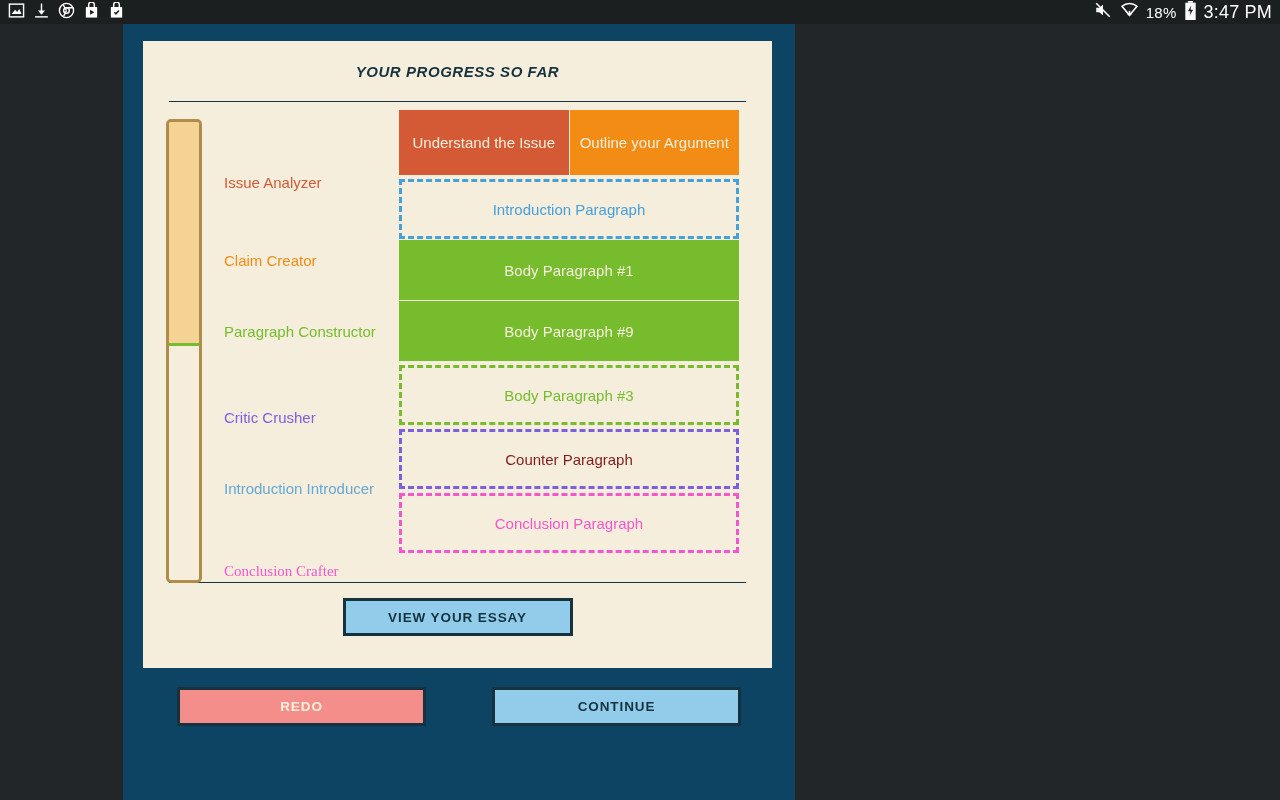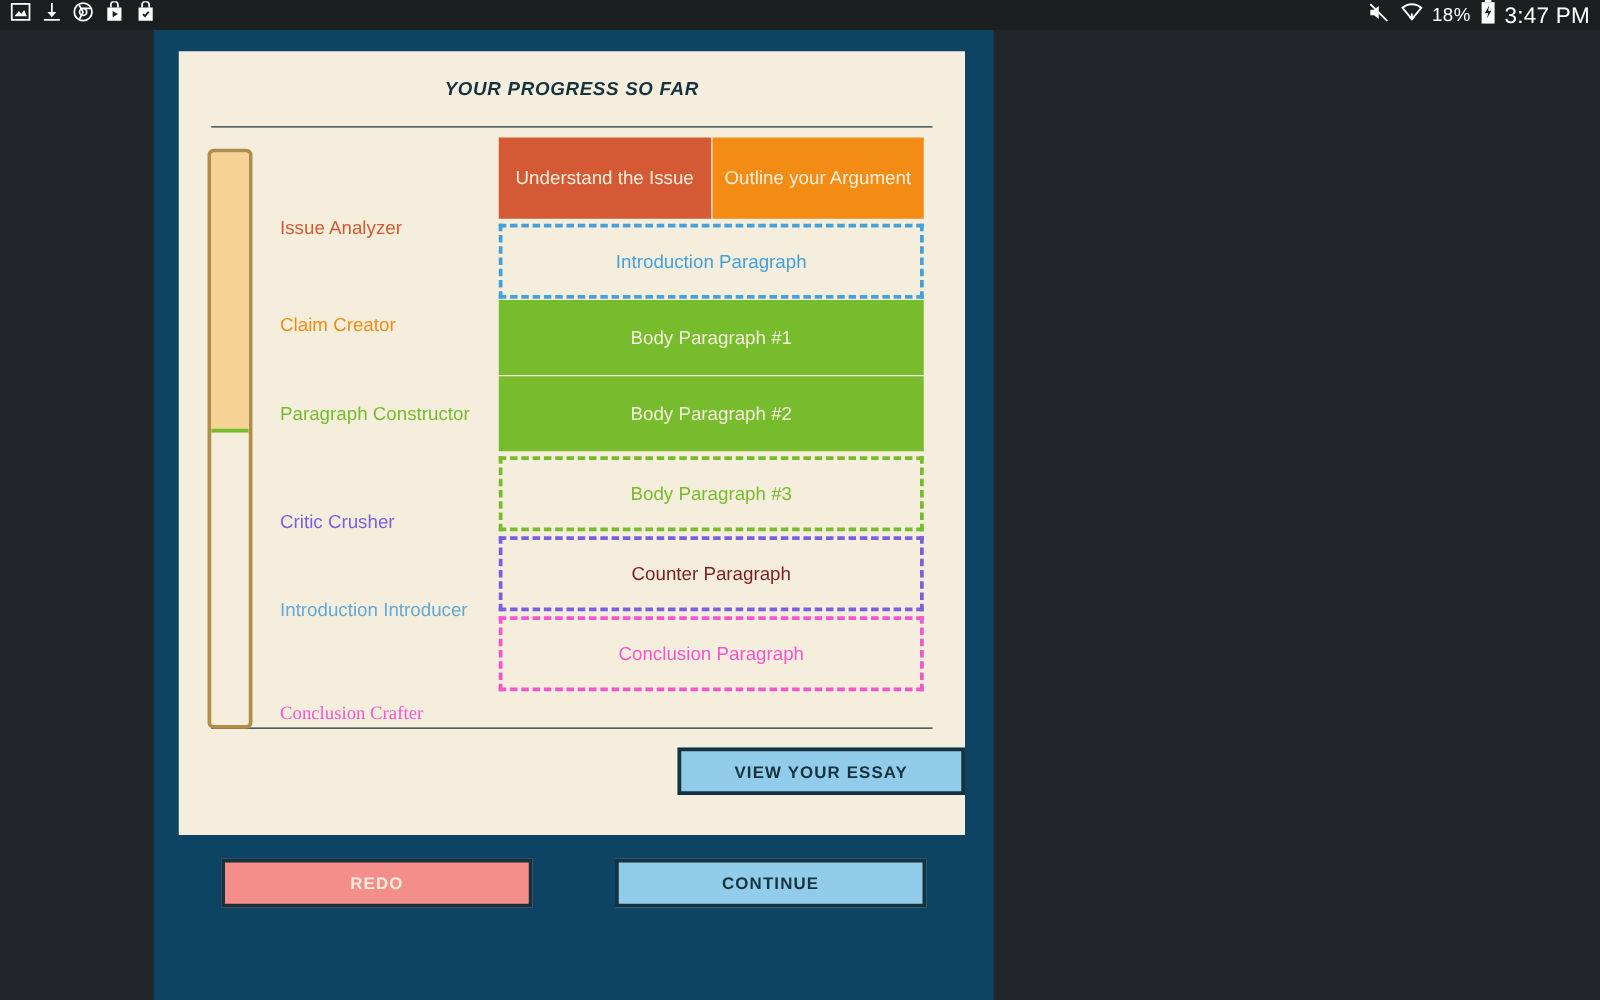--- a/index.html
+++ b/index.html
@@ -116,21 +116,21 @@
     height: 60px; margin-top: 4px;
     display: flex; align-items: center; justify-content: center;
     background: transparent;
     border: 3px dashed;
     font-size: 15px;
   }
 
   
   .hr2 { height: 1px; background: #16323f; margin: 0 26px; }
   #view-essay-wrap {
-    display: flex; justify-content: flex-end;
+    display: flex; justify-content: center;
     padding-top: 15px;
   }
   .btn {
     border: 3px solid #16323f;
     font-weight: bold;
     font-size: 13.5px;
     letter-spacing: .9px;
     text-align: center;
     cursor: pointer;
     display: flex; align-items: center; justify-content: center;
@@ -246,21 +246,21 @@
         </div>
 
       <div id="blocks">
         <div class="row-top">
             <div class="blk blk-half" style="background: rgb(212, 90, 53); height: 65px;">Understand the Issue</div>
             <div class="blk blk-half" style="background: rgb(242, 140, 21); height: 65px;">Outline your Argument</div>
           </div>
         <div id="blocks-rest">
             <div class="blk blk-full blk-dashed" style="border-color: rgb(70, 160, 218); color: rgb(70, 160, 218);">Introduction Paragraph</div>
             <div class="blk blk-full blk-solid" style="background: rgb(118, 188, 45); color: rgb(246, 238, 220);">Body Paragraph #1</div>
-            <div class="blk blk-full blk-solid" style="background: rgb(118, 188, 45); color: rgb(246, 238, 220);">Body Paragraph #2</div>
+            <div class="blk blk-full blk-solid" style="background: rgb(118, 188, 45); color: rgb(246, 238, 220);">Body Paragraph #9</div>
             <div class="blk blk-full blk-dashed" style="border-color: rgb(118, 188, 45); color: rgb(118, 188, 45);">Body Paragraph #3</div>
             <div class="blk blk-full blk-dashed" style="border-color: rgb(122, 95, 224); color: #7f1d1d;">Counter Paragraph</div>
             <div class="blk blk-full blk-dashed" style="border-color: rgb(244, 86, 205); color: rgb(244, 86, 205);">Conclusion Paragraph</div>
           </div>
       </div>
 
     </div>
 
     <div class="hr2"></div>
     <div id="view-essay-wrap">

